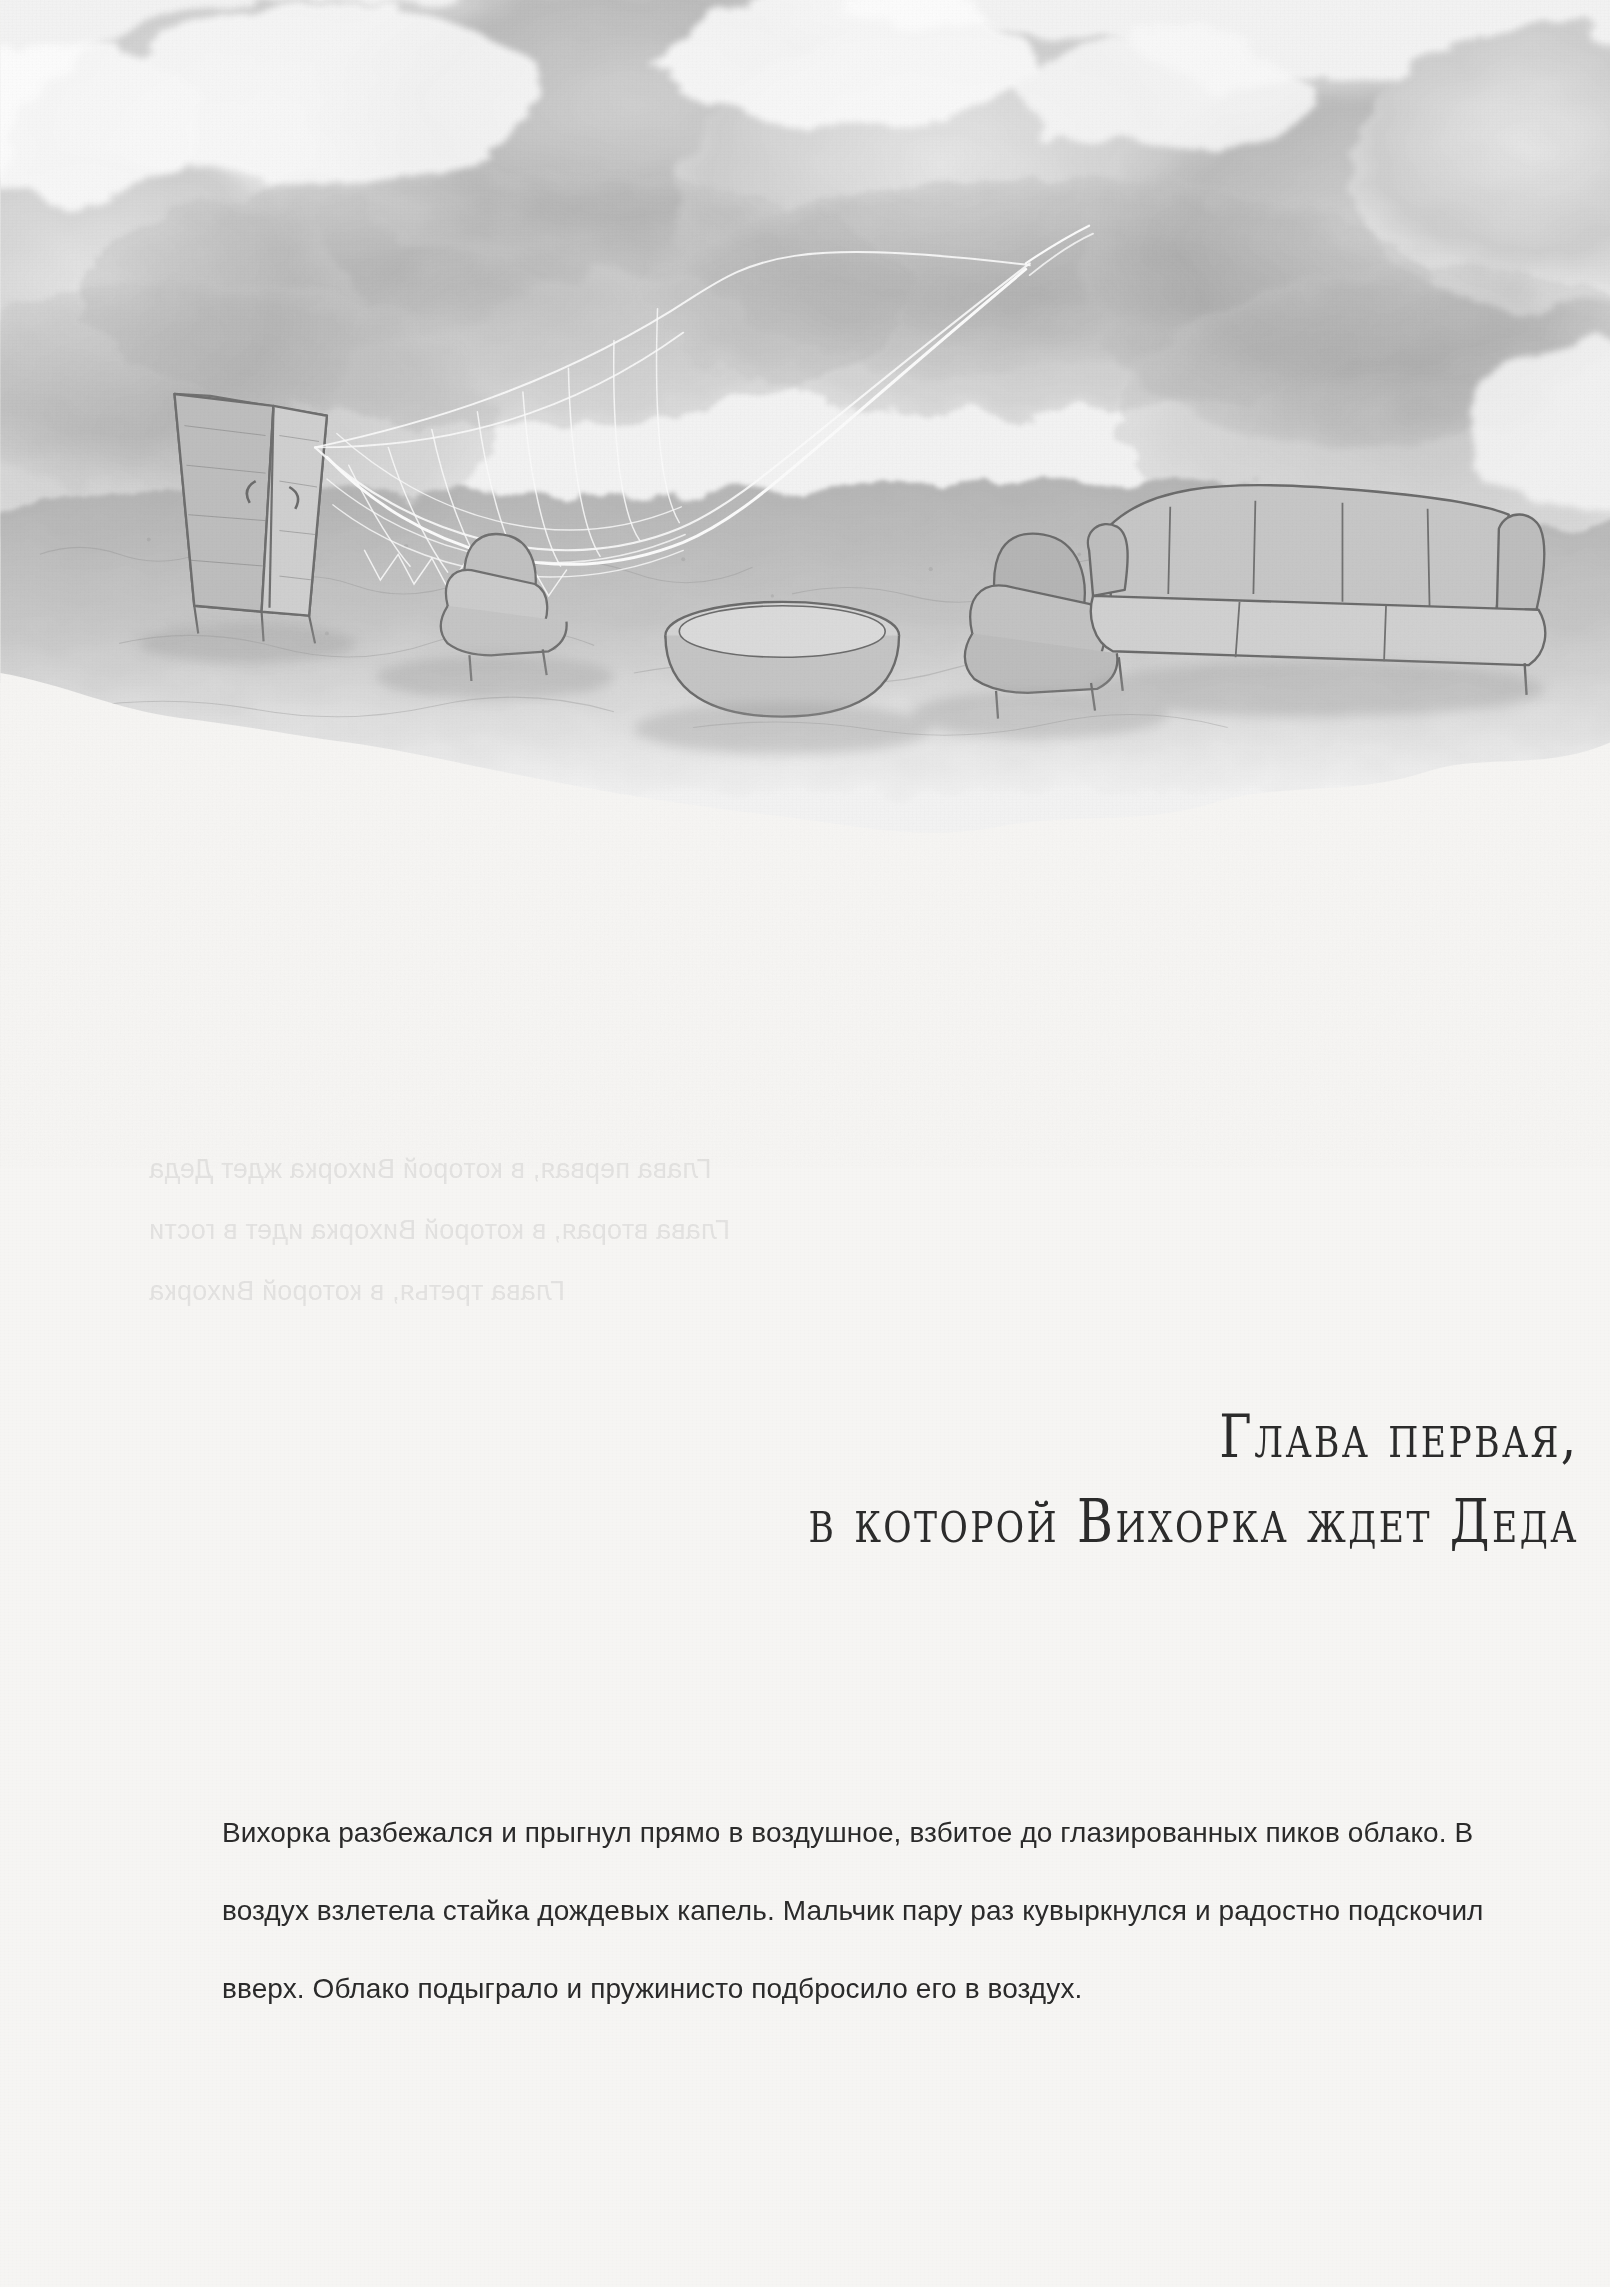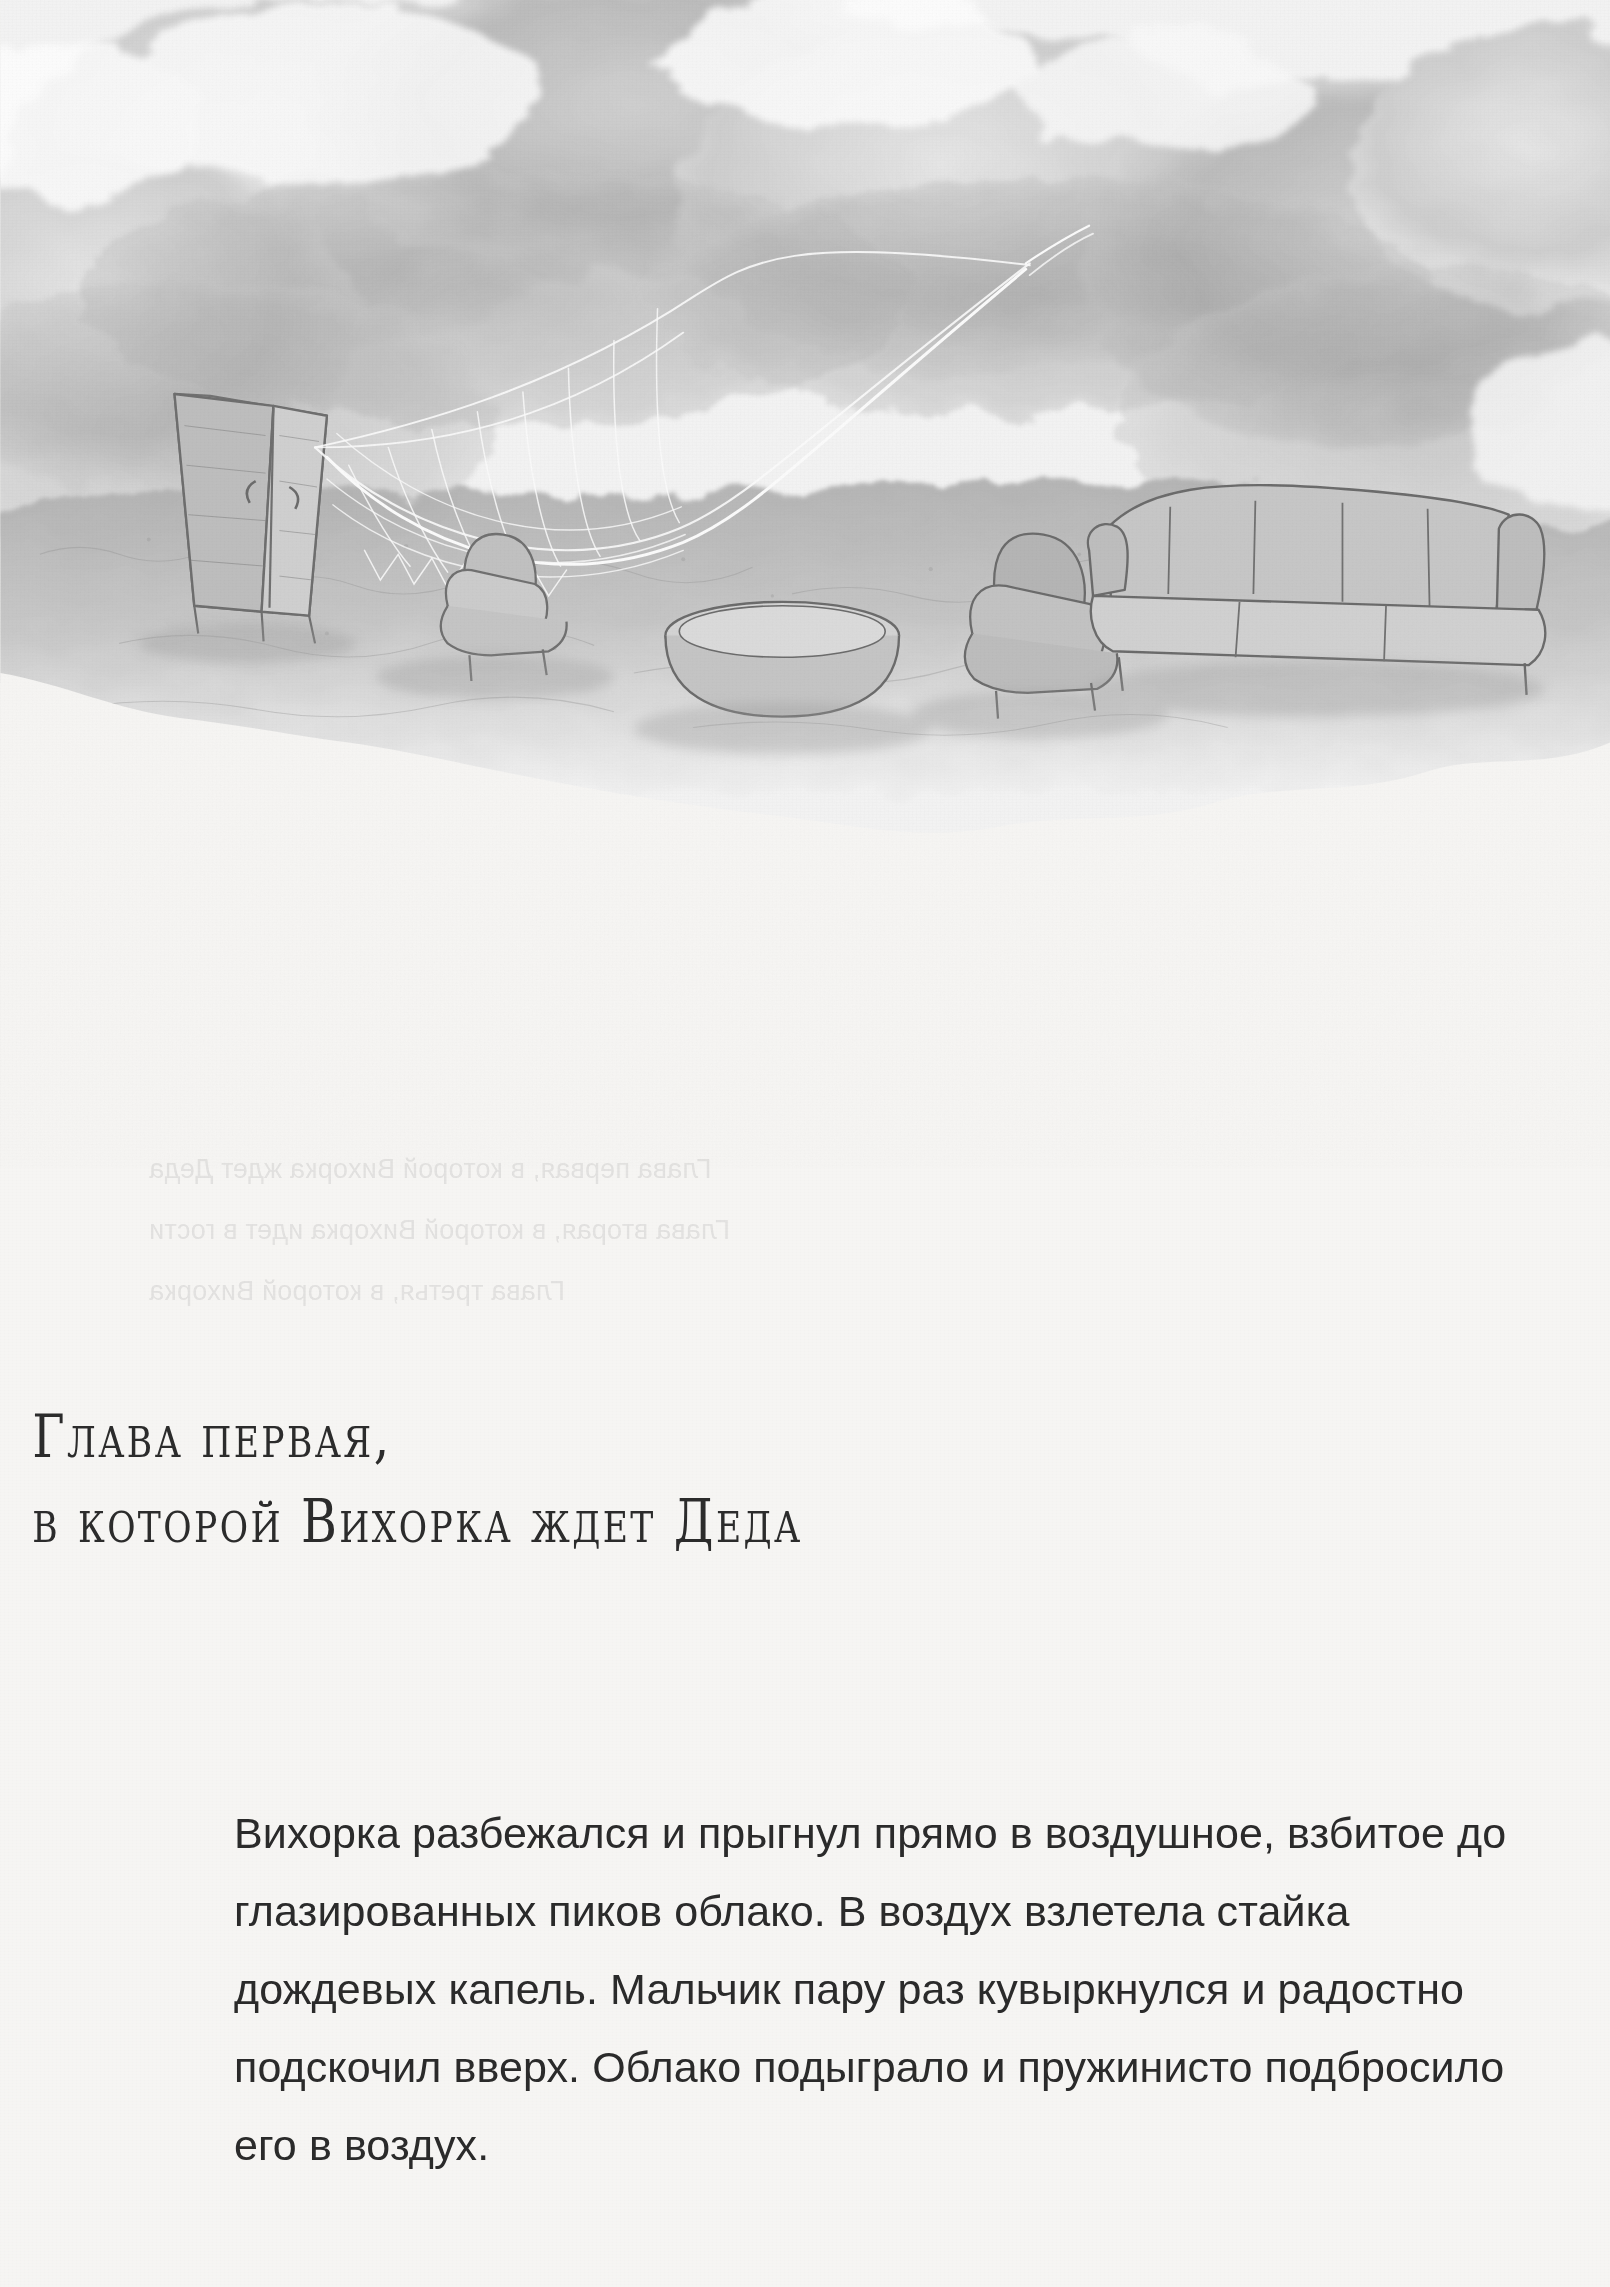--- a/index.html
+++ b/index.html
@@ -56,47 +56,47 @@
     z-index: 5;
   }
   .bleed div { white-space: nowrap; }
 
   
   .chapter-title {
     position: absolute;
     left: 0;
     top: 1386px;
     width: 1611px;
-    text-align: left;
+    text-align: right;
     z-index: 20;
     color: #2c2c2c;
   }
   .chapter-title .line {
     font-family: "DejaVu Serif", serif;
     font-weight: 400;
     font-size: 53px;
     line-height: 85px;
     letter-spacing: 2.5px;
     font-variant: small-caps;
     transform: scaleY(1.18) scaleX(.96);
     transform-origin: center top;
   }
   .chapter-title .line-1 { font-size: 51px; }
   .chapter-title .line-2 { font-size: 51px; }
 
   
   .body-text {
     position: absolute;
-    left: 234px;
+    left: 222px;
     top: 1794px;
     width: 1277px;
     z-index: 20;
     color: #2b2b2b;
     font-family: "Liberation Sans", sans-serif;
-    font-size: 43px;
+    font-size: 28px;
     line-height: 78px;
     letter-spacing: 0.1px;
   }
   .body-text p { margin: 0; }
 </style>
 </head>
 <body>
 
 <div id="page">
 

